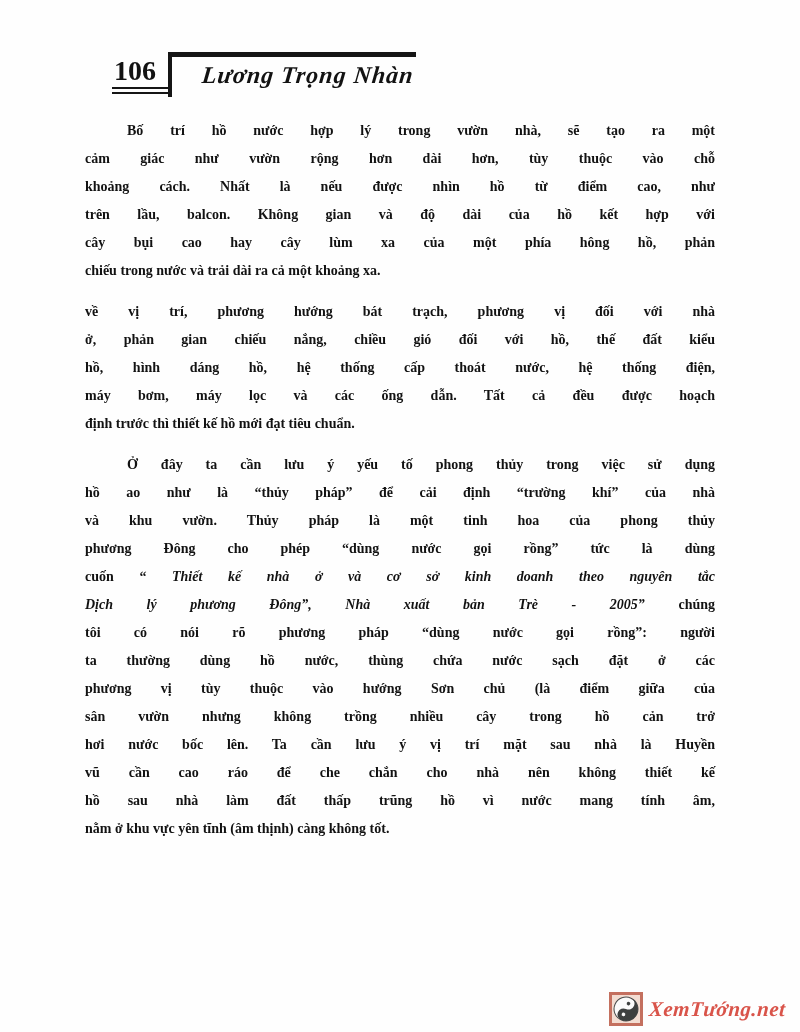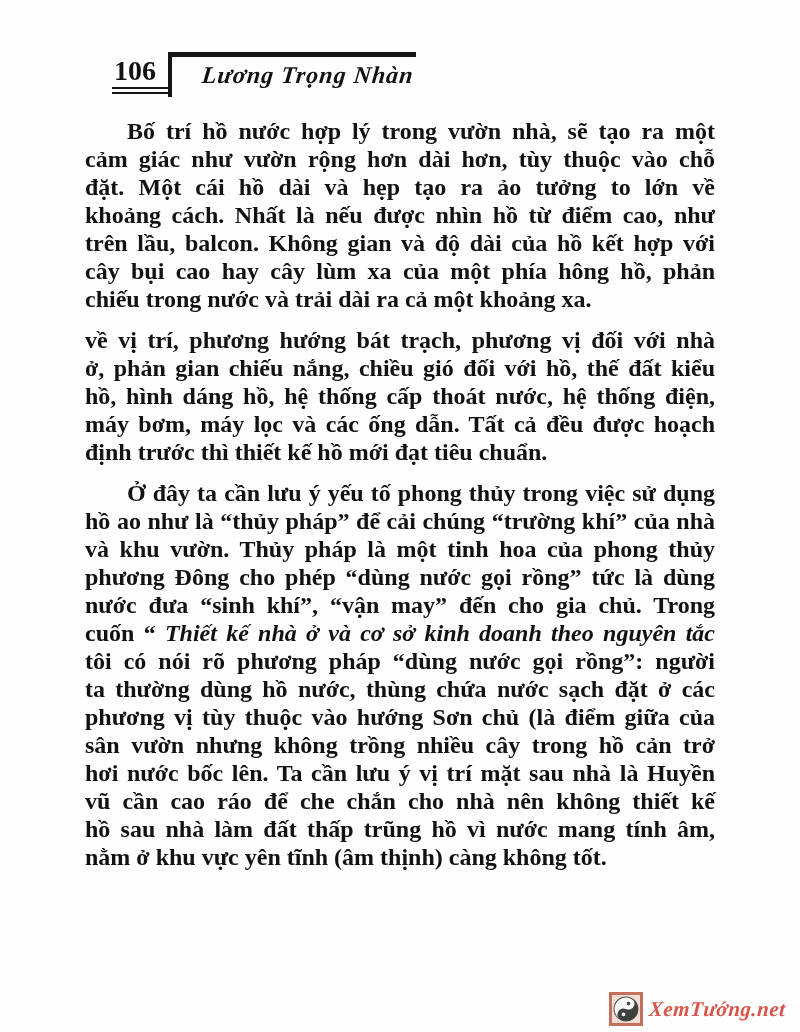--- a/index.html
+++ b/index.html
@@ -38,21 +38,21 @@
     font-weight: 700;
     font-style: italic;
     transform: skewX(-6deg);
     letter-spacing: 1px;
     white-space: nowrap;
   }
   
   .text {
     width: 630px;
     margin: 20px 85px 0 85px;
-    font-size: 24px;
+    font-size: 14px;
     font-weight: 600;
   }
   .para { margin: 0 0 13px 0; }
   .para:last-child { margin-bottom: 8px; }
   .line {
     height: 28px;
     line-height: 28px;
     overflow: visible;
     text-align: justify;
     text-align-last: justify;
@@ -98,40 +98,39 @@
     <span class="pagenum">106</span>
     <div class="title-rule">
       <span class="title">Lương Trọng Nhàn</span>
     </div>
   </header>
 
   <main class="text">
       <div class="para">
         <div class="line first"><span>Bố trí hồ nước hợp lý trong vườn nhà, sẽ tạo ra một</span></div>
         <div class="line"><span>cảm giác như vườn rộng hơn dài hơn, tùy thuộc vào chỗ</span></div>
-        <div class="line"><span>đặt. Một cái hồ dài và hẹp tạo ra ảo tưởng to lớn về</span></div>
         <div class="line"><span>khoảng cách. Nhất là nếu được nhìn hồ từ điểm cao, như</span></div>
         <div class="line"><span>trên lầu, balcon. Không gian và độ dài của hồ kết hợp với</span></div>
         <div class="line"><span>cây bụi cao hay cây lùm xa của một phía hông hồ, phản</span></div>
         <div class="line last"><span>chiếu trong nước và trải dài ra cả một khoảng xa.</span></div>
       </div>
       <div class="para">
         <div class="line"><span>về vị trí, phương hướng bát trạch, phương vị đối với nhà</span></div>
         <div class="line"><span>ở, phản gian chiếu nắng, chiều gió đối với hồ, thế đất kiểu</span></div>
         <div class="line"><span>hồ, hình dáng hồ, hệ thống cấp thoát nước, hệ thống điện,</span></div>
         <div class="line"><span>máy bơm, máy lọc và các ống dẫn. Tất cả đều được hoạch</span></div>
         <div class="line last"><span>định trước thì thiết kế hồ mới đạt tiêu chuẩn.</span></div>
       </div>
       <div class="para">
         <div class="line first"><span>Ở đây ta cần lưu ý yếu tố phong thủy trong việc sử dụng</span></div>
-        <div class="line"><span>hồ ao như là “thủy pháp” để cải chúng “trường khí” của nhà</span></div>
+        <div class="line"><span>hồ ao như là “thủy pháp” để cải định “trường khí” của nhà</span></div>
         <div class="line"><span>và khu vườn. Thủy pháp là một tinh hoa của phong thủy</span></div>
         <div class="line"><span>phương Đông cho phép “dùng nước gọi rồng” tức là dùng</span></div>
-        <div class="line"><span>nước đưa “sinh khí”, “vận may” đến cho gia chủ. Trong</span></div>
         <div class="line"><span>cuốn “ </span><span class="it">Thiết kế nhà ở và cơ sở kinh doanh theo nguyên tắc</span></div>
+        <div class="line"><span class="it">Dịch lý phương Đông”, Nhà xuất bản Trè - 2005”</span><span> chúng</span></div>
         <div class="line"><span>tôi có nói rõ phương pháp “dùng nước gọi rồng”: người</span></div>
         <div class="line"><span>ta thường dùng hồ nước, thùng chứa nước sạch đặt ở các</span></div>
         <div class="line"><span>phương vị tùy thuộc vào hướng Sơn chủ (là điểm giữa của</span></div>
         <div class="line"><span>sân vườn nhưng không trồng nhiều cây trong hồ cản trở</span></div>
         <div class="line"><span>hơi nước bốc lên. Ta cần lưu ý vị trí mặt sau nhà là Huyền</span></div>
         <div class="line"><span>vũ cần cao ráo để che chắn cho nhà nên không thiết kế</span></div>
         <div class="line"><span>hồ sau nhà làm đất thấp trũng hồ vì nước mang tính âm,</span></div>
         <div class="line last"><span>nằm ở khu vực yên tĩnh (âm thịnh) càng không tốt.</span></div>
       </div>
     </main>

